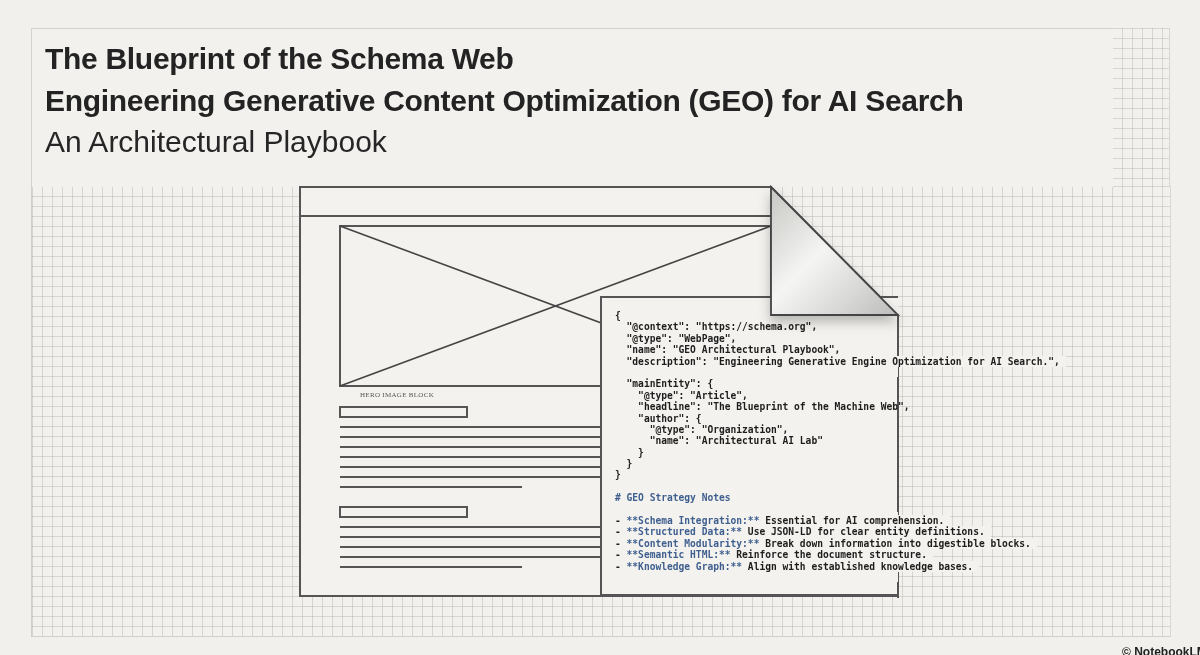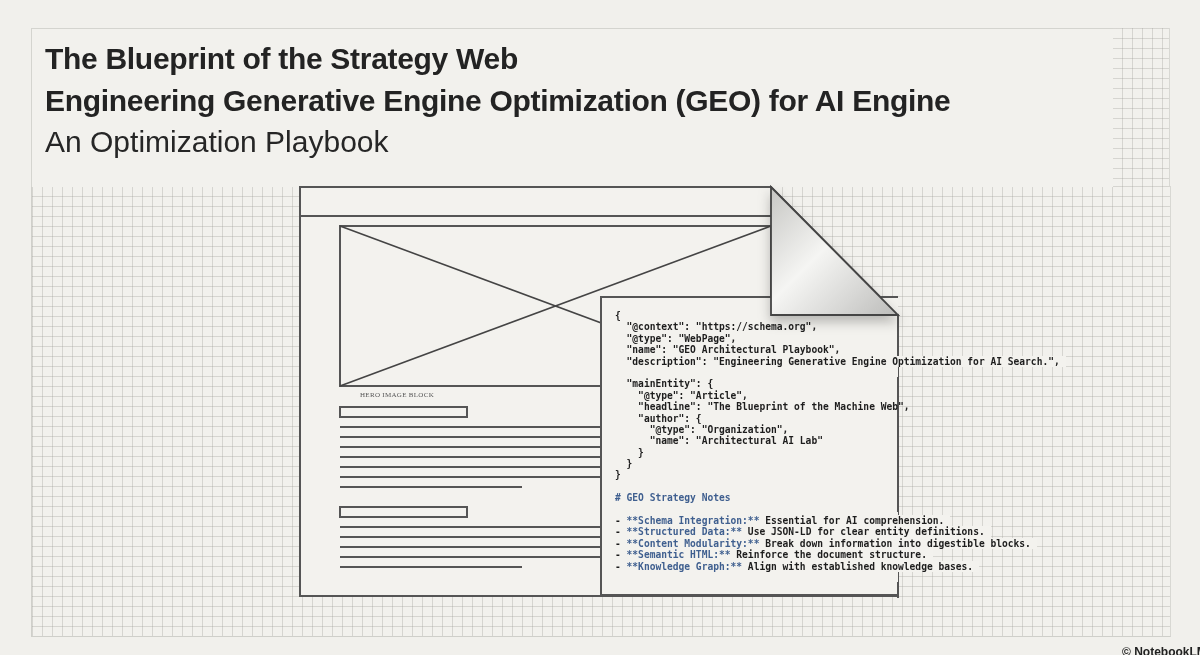--- a/index.html
+++ b/index.html
@@ -71,23 +71,23 @@
     color: #222; white-space: nowrap;
   }
 </style>
 </head>
 <body>
 
 <div class="grid"></div>
 <div class="grid-right-strip"></div>
 
 <div class="title-card">
-  <h1 class="title-line t1">The Blueprint of the Strategy Web</h1>
-  <h2 class="title-line t2">Engineering Generative Engine Optimization (GEO) for AI Engine</h2>
-  <div class="title-line t3">An Optimization Playbook</div>
+  <h1 class="title-line t1">The Blueprint of the Schema Web</h1>
+  <h2 class="title-line t2">Engineering Generative Content Optimization (GEO) for AI Search</h2>
+  <div class="title-line t3">An Architectural Playbook</div>
 </div>
 
 <svg class="wire" width="1200" height="655">
   <defs>
     <linearGradient id="curlGrad" x1="0" y1="0" x2="1" y2="1">
       <stop offset="0" stop-color="#c9c9c6"></stop>
       <stop offset="0.45" stop-color="#f4f4f2"></stop>
       <stop offset="0.7" stop-color="#dcdcda"></stop>
       <stop offset="1" stop-color="#bdbdbb"></stop>
     </linearGradient>

